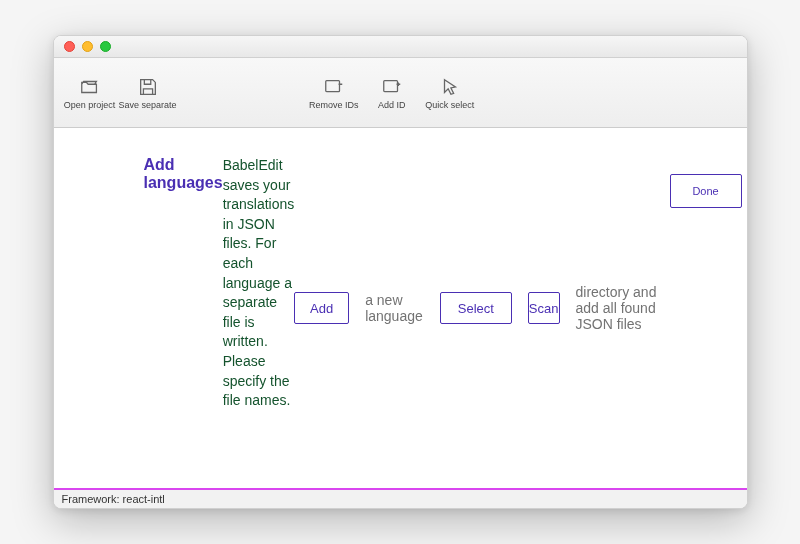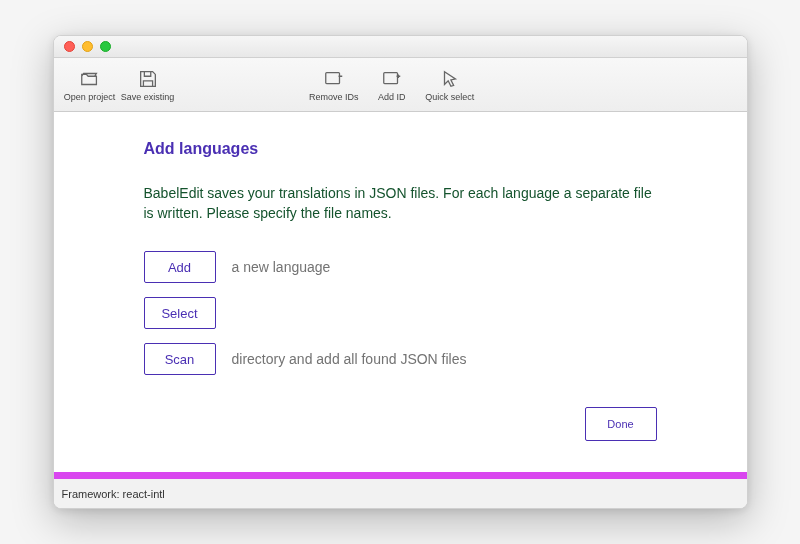--- a/index.html
+++ b/index.html
@@ -34,21 +34,21 @@
     }
     .traffic-light {
       width: 11px;
       height: 11px;
       border-radius: 50%;
     }
     .tl-red { background: #ff5f57; border: 0.5px solid #e24238; }
     .tl-yellow { background: #ffbd2e; border: 0.5px solid #e1a116; }
     .tl-green { background: #28c840; border: 0.5px solid #1aab29; }
     .toolbar {
-      height: 54px;
+      height: 70px;
       background: linear-gradient(#f8f8f8, #eeeeee);
       border-bottom: 1px solid #ccc;
       display: flex;
       align-items: center;
       padding: 0 8px;
       text-align: right;
     }
     .toolbar-group {
       display: flex;
       gap: 2px;
@@ -74,21 +74,20 @@
     }
     .toolbar-btn .tb-label {
       font-size: 9px;
       color: #444;
       white-space: nowrap;
     }
     .content {
       flex: 1;
       padding: 28px 90px 14px 90px;
       display: flex;
-      flex-direction: column;
       color: #4a2fb3;
     }
     .content h2 {
       font-size: 16px;
       font-weight: bold;
       color: #4a2fb3;
       margin-bottom: 26px;
     }
     .content .desc {
       font-size: 14px;
@@ -131,23 +130,23 @@
       background: #fff;
       color: #4a2fb3;
       font-size: 11px;
       border-radius: 2px;
       cursor: pointer;
       display: flex;
       align-items: center;
       justify-content: center;
     }
     .statusbar {
-      height: 36px;
+      height: 20px;
       background: #f2f2f2;
-      border-top: 7px solid #d946ef;
+      border-top: 2px solid #d946ef;
       display: flex;
       align-items: center;
       padding: 0 8px;
       font-size: 11px;
       color: #333;
     }
     svg { stroke: #666; stroke-width: 1.4; fill: none; }
   </style>
 </head>
 <body>
@@ -169,21 +168,21 @@
             </svg>
         </span>
         <span class="tb-label">Open project</span>
       </div>
       <div class="toolbar-btn">
         <span class="tb-icon">
           <svg viewBox="0 0 24 24" width="22" height="22">
               <path d="M4 4h13l3 3v13H4z M8 4v5h7V4 M7 14h10v6H7z"></path>
             </svg>
         </span>
-        <span class="tb-label">Save existing</span>
+        <span class="tb-label">Save separate</span>
       </div>
     </div>
 
     <div class="toolbar-spacer"></div>
 
     <div class="toolbar-group">
       <div class="toolbar-btn">
         <span class="tb-icon">
           <svg viewBox="0 0 24 24" width="22" height="22">
               <rect x="3" y="5" width="15" height="12" rx="1"></rect>

